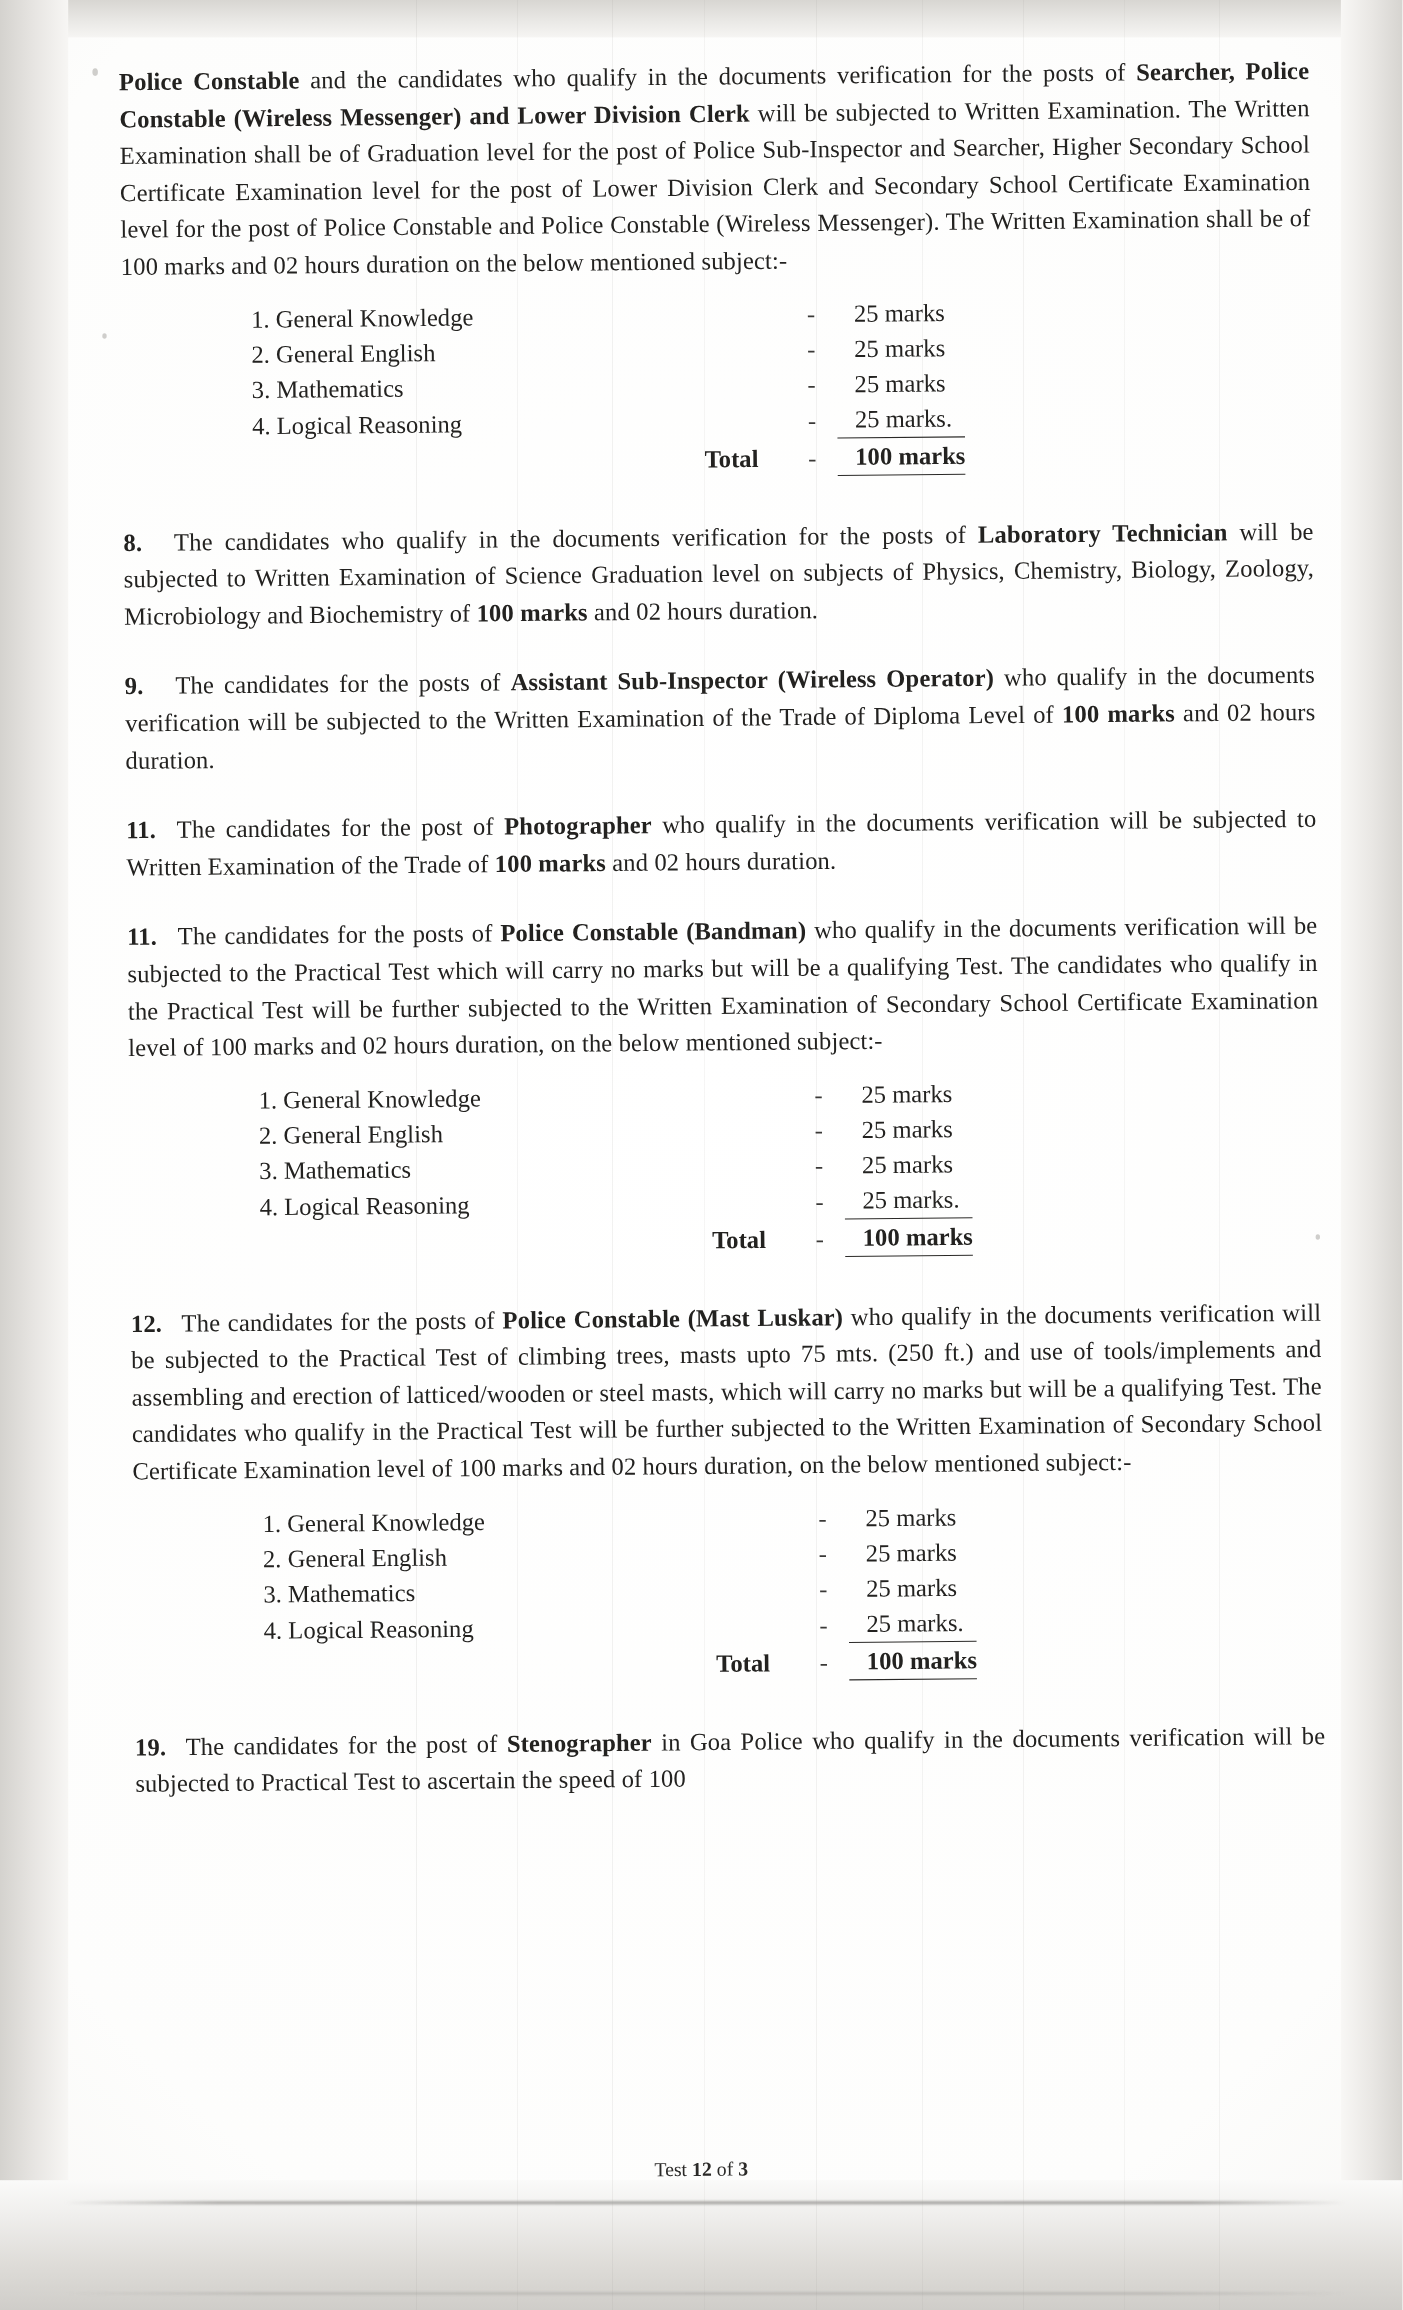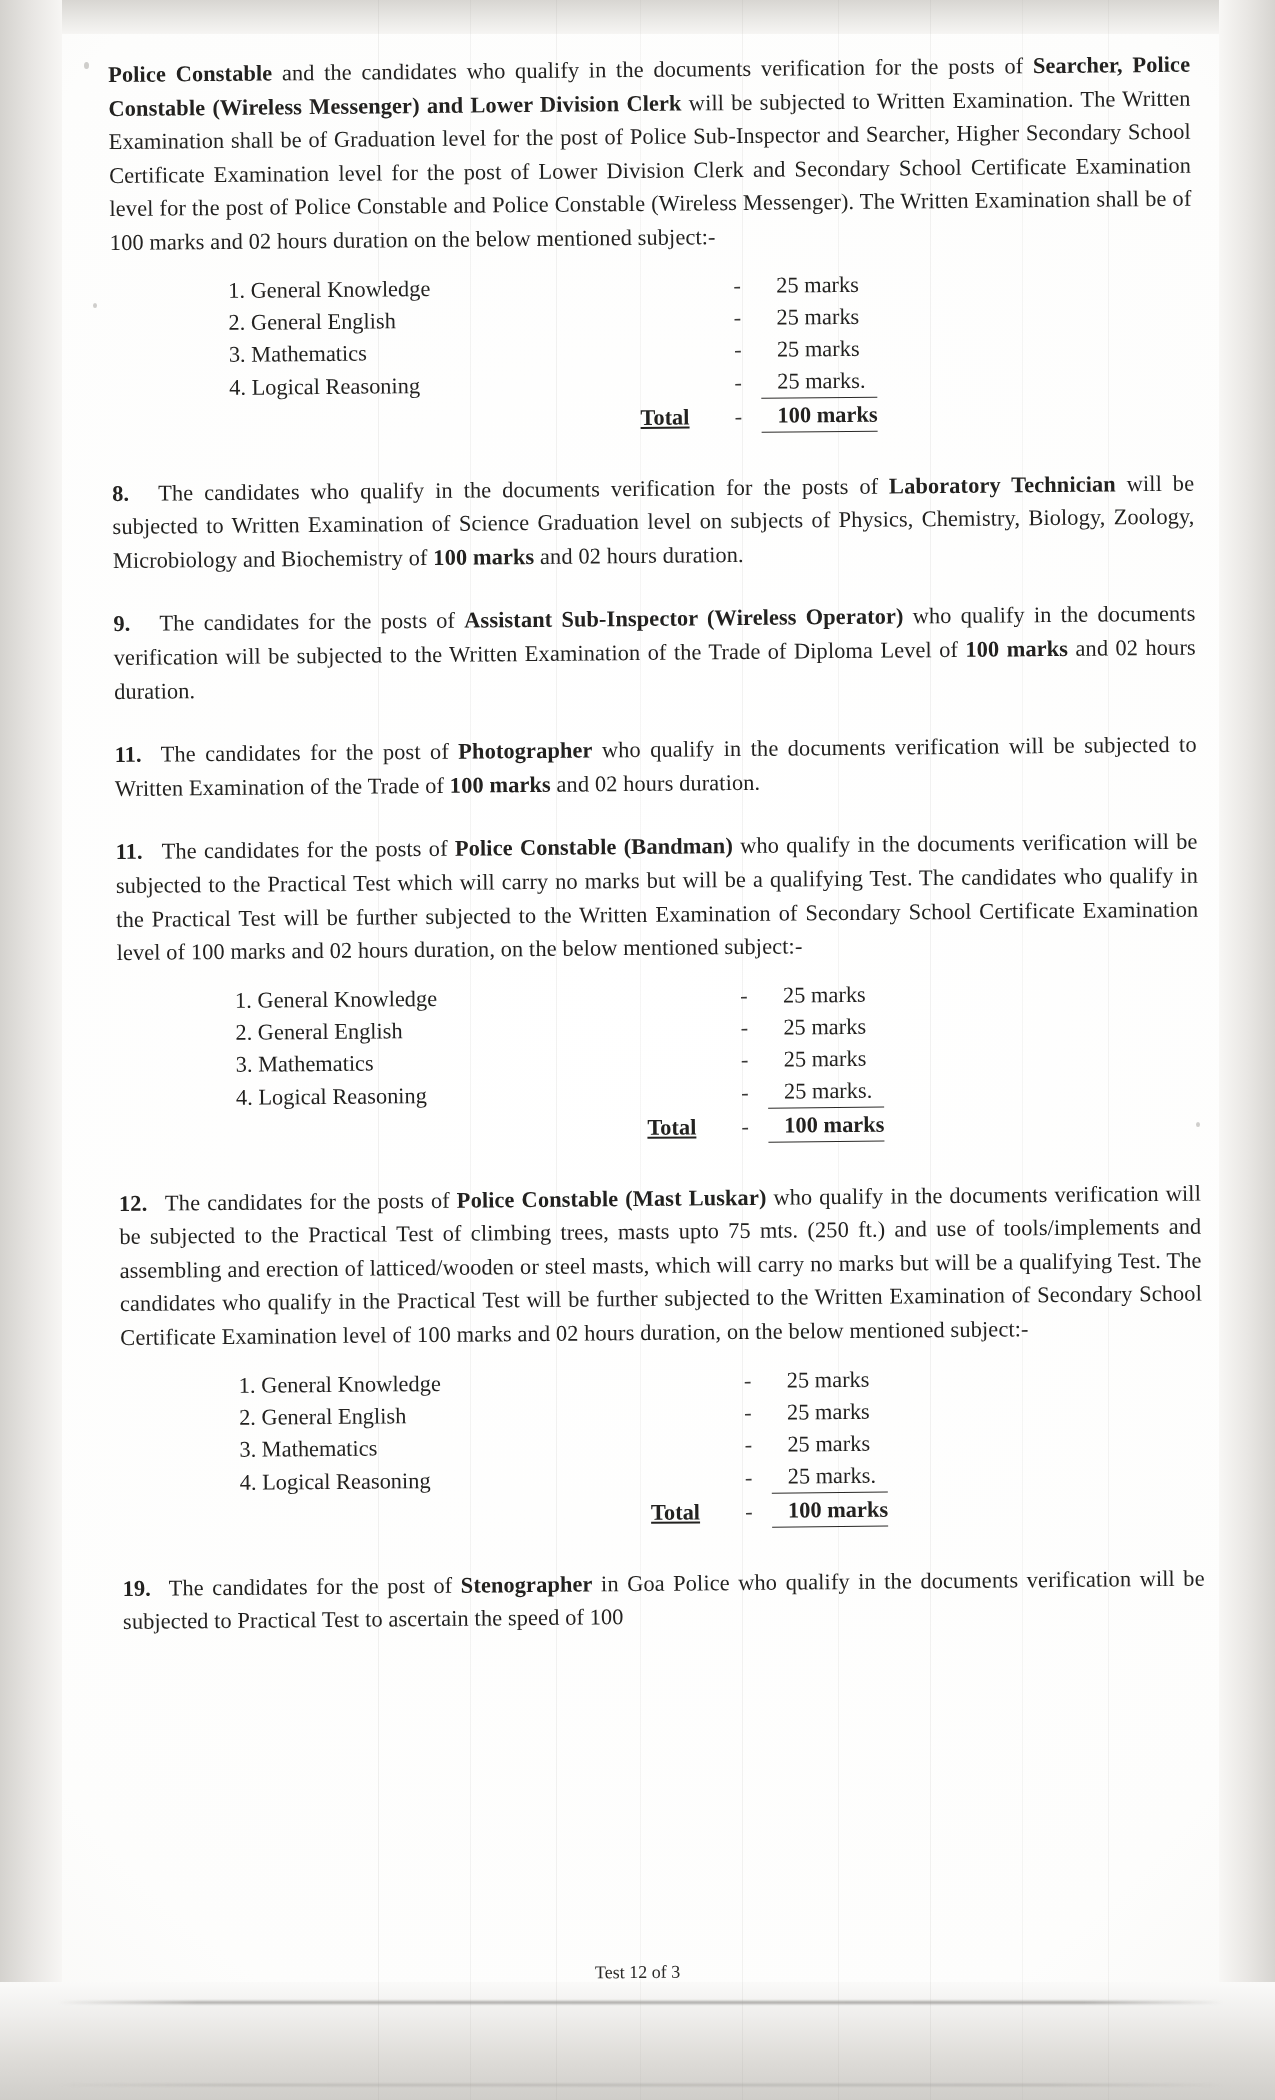--- a/index.html
+++ b/index.html
@@ -157,33 +157,33 @@
   }
   .mt-row-last .mt-marks {
     border-bottom: 1.6px solid #2a2927;
     padding-bottom: 1px !important;
   }
   .mt-total .mt-marks {
     font-weight: bold;
     border-bottom: 1.8px solid #2a2927;
     padding-bottom: 1px !important;
   }
-  .mt-total .mt-label { font-weight: bold; text-decoration: underline; }
+  .mt-total .mt-label { font-weight: bold; }
 
   
   #page-footer {
     position: absolute;
     left: 0; right: 0;
     top: 1962px;
     text-align: center;
     font-size: 18px;
     color: #2b2a28;
     transform: rotate(-0.5deg);
   }
-  #page-footer .pf-num { font-weight: normal; text-align: center; }
+  #page-footer .pf-num { font-weight: bold; text-align: center; }
 </style>
 <title>Goa Police Recruitment Notification — Examination Scheme</title></head>
 <body>
 
 <div id="scan-page"></div>
 <div id="scan-edge-top"></div>
 <div id="scan-edge-left"></div>
 <div id="scan-edge-right"></div>
 <div id="scan-edge-bottom"></div>
 <div id="sheet-bottom-shadow"></div>

